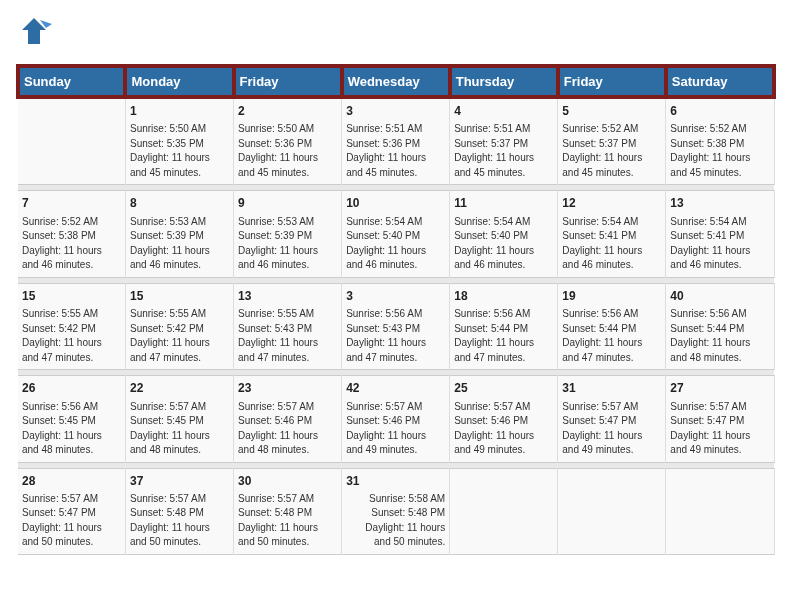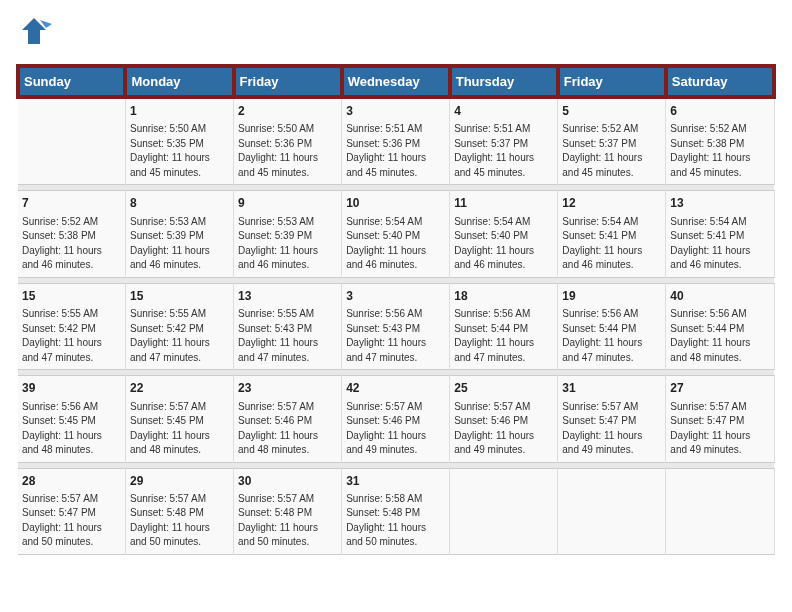--- a/index.html
+++ b/index.html
@@ -274,21 +274,21 @@
 Sunset: 5:44 PM
 Daylight: 11 hours
 and 48 minutes.</div>
         </td>
       </tr>
       <tr class="divider-row">
         <td colspan="7"></td>
       </tr>
       <tr>
         <td>
-          <span class="day-num">39</span>
+          <span class="day-num">26</span>
           <div class="day-info" style="white-space: pre-line;">Sunrise: 5:56 AM
 Sunset: 5:45 PM
 Daylight: 11 hours
 and 48 minutes.</div>
         </td>
         <td>
           <span class="day-num">22</span>
           <div class="day-info" style="white-space: pre-line;">Sunrise: 5:57 AM
 Sunset: 5:45 PM
 Daylight: 11 hours
@@ -335,36 +335,36 @@
       </tr>
       <tr>
         <td>
           <span class="day-num">28</span>
           <div class="day-info" style="white-space: pre-line;">Sunrise: 5:57 AM
 Sunset: 5:47 PM
 Daylight: 11 hours
 and 50 minutes.</div>
         </td>
         <td>
-          <span class="day-num">29</span>
+          <span class="day-num">37</span>
           <div class="day-info" style="white-space: pre-line;">Sunrise: 5:57 AM
 Sunset: 5:48 PM
 Daylight: 11 hours
 and 50 minutes.</div>
         </td>
         <td>
           <span class="day-num">30</span>
           <div class="day-info" style="white-space: pre-line;">Sunrise: 5:57 AM
 Sunset: 5:48 PM
 Daylight: 11 hours
 and 50 minutes.</div>
         </td>
         <td>
           <span class="day-num">31</span>
-          <div class="day-info" style="white-space: pre-line;">Sunrise: 5:58 AM
+          <div class="day-info" style="white-space: pre-line; text-align: right;">Sunrise: 5:58 AM
 Sunset: 5:48 PM
 Daylight: 11 hours
 and 50 minutes.</div>
         </td>
         <td></td>
         <td></td>
         <td></td>
       </tr>
     </tbody>
 </table>

